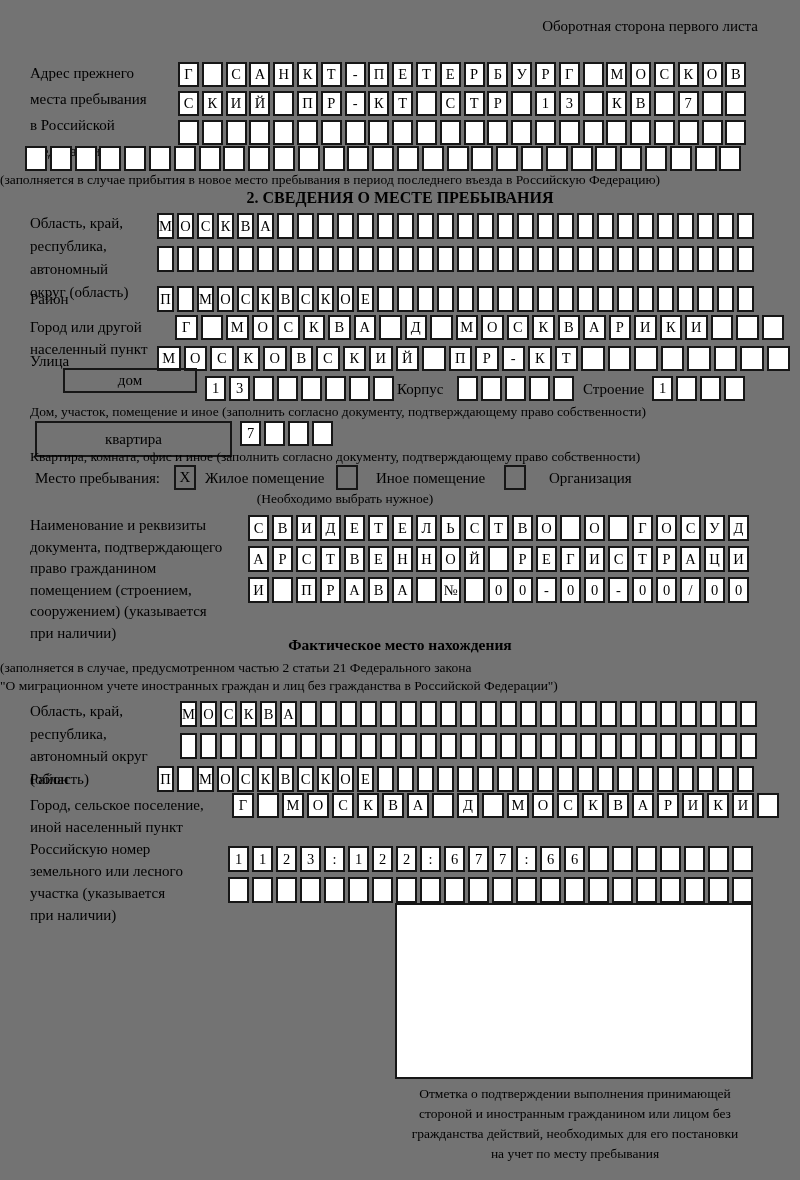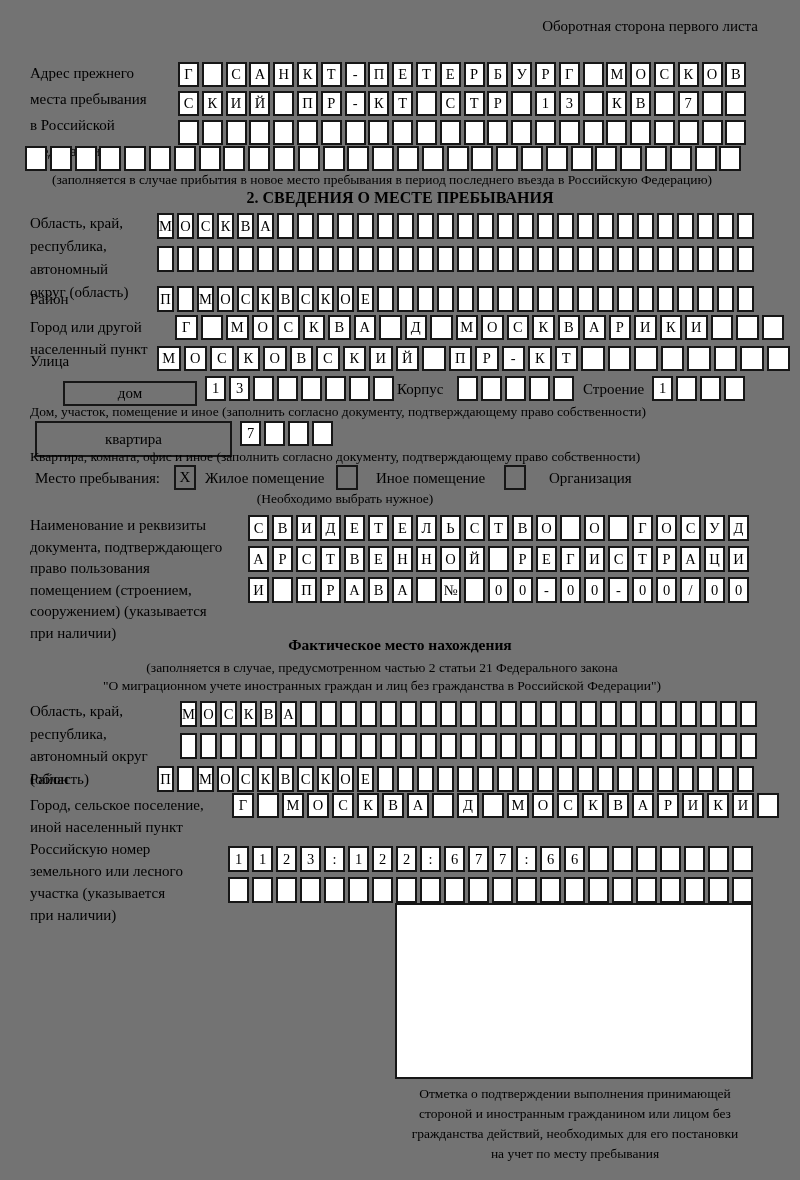--- a/index.html
+++ b/index.html
@@ -1,21 +1,21 @@
 <!DOCTYPE html>
 <html><head>
 <meta charset="utf-8">
 <style>
   html,body{margin:0;padding:0;background:#fff;}
   .page{position:relative;width:800px;height:1180px;background:#737373;color:#000;
         font-family:"Liberation Serif", serif;overflow:hidden;}
   .lbl{position:absolute;font-size:15px;line-height:22px;}
   .lines div{white-space:nowrap;}
   .note{position:absolute;font-size:13.5px;}
-  .center{left:0;width:764px;text-align:center;}
+  .center{left:0;width:764px;text-align:left;}
   .h-bold{position:absolute;font-weight:bold;font-size:16px;left:0;width:800px;text-align:center;}
   .hnote{position:absolute;top:18px;right:42px;font-size:15px;}
   .cellrow{position:absolute;display:flex;gap:3px;}
   .cell{box-sizing:border-box;border:2px solid #161616;background:#fff;flex:none;
         display:flex;align-items:center;justify-content:center;font-size:14.5px;height:25px;width:21px;}
   .wa{gap:2.8px;} .wa .cell{width:21px;height:25px;}
   .wa4{gap:2.8px;} .wa4 .cell{width:22px;height:25px;}
   .wn .cell{width:17px;height:26px;}
   .wn2 .cell{width:17px;height:26px;}
   .wc .cell{width:22.5px;height:25px;}
@@ -313,21 +313,21 @@
       <span class="cell"></span>
       <span class="cell"></span>
       <span class="cell"></span>
       <span class="cell"></span>
       <span class="cell"></span>
       <span class="cell"></span>
       <span class="cell"></span>
       <span class="cell"></span>
     </div>
 
-  <div class="widebox" style="left:63px;top:381px;width:134px;height:25px">дом</div>
+  <div class="widebox" style="left:63px;top:368px;width:134px;height:25px">дом</div>
   <div class="cellrow" style="left:205px;top:376px">
       <span class="cell">1</span>
       <span class="cell">3</span>
       <span class="cell"></span>
       <span class="cell"></span>
       <span class="cell"></span>
       <span class="cell"></span>
       <span class="cell"></span>
       <span class="cell"></span>
     </div>
@@ -362,21 +362,21 @@
   <div class="lbl" style="left:205px;top:467px">Жилое помещение</div>
   <div class="chk" style="left:336px;top:465px"></div>
   <div class="lbl" style="left:376px;top:467px">Иное помещение</div>
   <div class="chk" style="left:504px;top:465px"></div>
   <div class="lbl" style="left:549px;top:467px">Организация</div>
   <div class="note" style="left:180px;top:491px;width:330px;text-align:center">(Необходимо выбрать нужное)</div>
 
   <div class="lbl lines" style="left:30px;top:515px;line-height:21.5px;">
       <div>Наименование и реквизиты</div>
       <div>документа, подтверждающего</div>
-      <div>право пользования</div>
+      <div>право гражданином</div>
       <div>помещением (строением,</div>
       <div>сооружением) (указывается</div>
       <div>при наличии)</div>
     </div>
   <div class="cellrow wd" style="left:248px;top:515px">
       <span class="cell">С</span>
       <span class="cell">В</span>
       <span class="cell">И</span>
       <span class="cell">Д</span>
       <span class="cell">Е</span>

